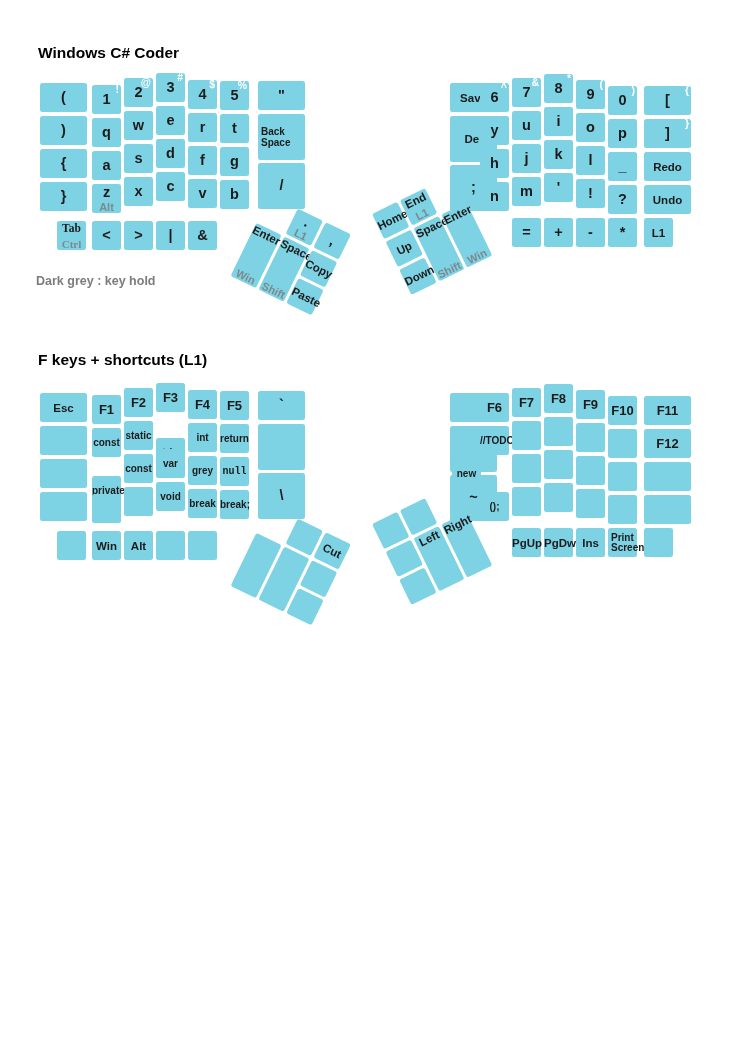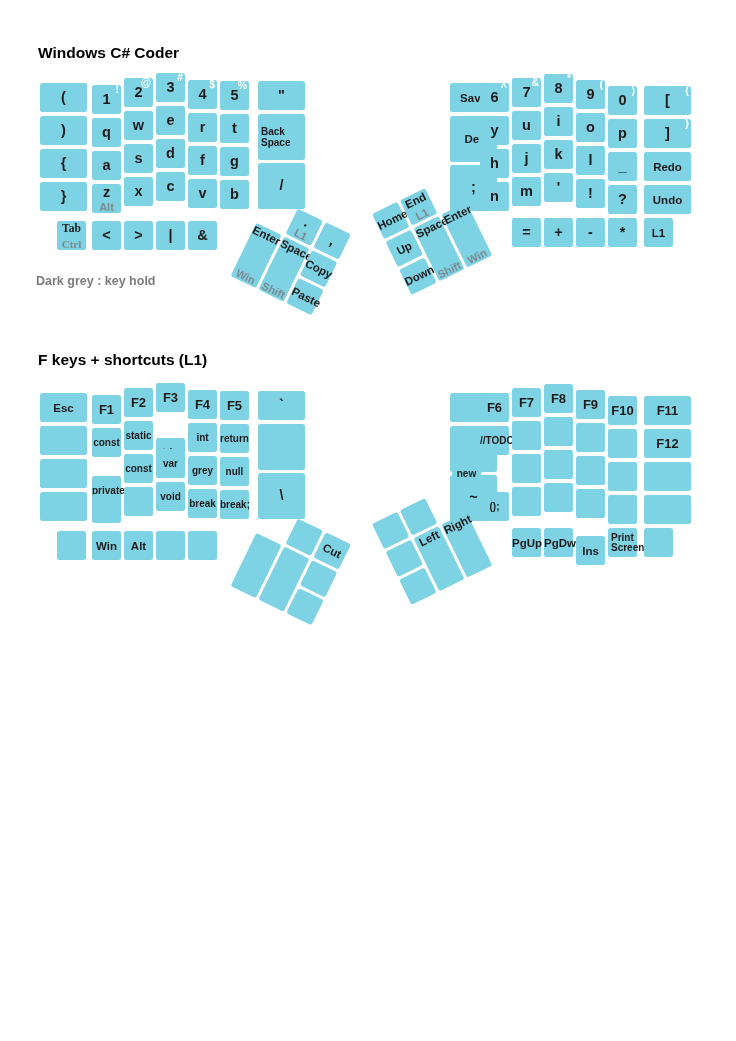--- a/index.html
+++ b/index.html
@@ -342,21 +342,21 @@
       <div class="key" style="left: 188px; top: 489px; width: 29px; height: 29px;">
         <span class="main cd">break</span>
       </div>
       <div class="key" style="left: 188px; top: 531px; width: 29px; height: 29px;"></div>
       <div class="key" style="left: 220px; top: 391px; width: 29px; height: 29px;">
         <span class="main fk">F5</span>
       </div>
       <div class="key" style="left: 220px; top: 424px; width: 29px; height: 29px;">
         <span class="main cd">return</span>
       </div>
-      <div class="key" style="left: 220px; top: 457px; width: 29px; height: 29px;">
+      <div class="key" style="left: 220px; top: 457px; width: 29px; height: 29px; font-family: Liberation Mono, monospace;">
         <span class="main cd">null</span>
       </div>
       <div class="key" style="left: 220px; top: 490px; width: 29px; height: 29px;">
         <span class="main cd">break;</span>
       </div>
       <div class="key" style="left: 258px; top: 391px; width: 47px; height: 29px;">
         <span class="main ch">`</span>
       </div>
       <div class="key" style="left: 258px; top: 424px; width: 47px; height: 46px;"></div>
       <div class="key" style="left: 258px; top: 473px; width: 47px; height: 46px;">
@@ -396,21 +396,21 @@
       <div class="key" style="left: 544px; top: 483px; width: 29px; height: 29px;"></div>
       <div class="key" style="left: 544px; top: 528px; width: 29px; height: 29px;">
         <span class="main wd">PgDw</span>
       </div>
       <div class="key" style="left: 576px; top: 390px; width: 29px; height: 29px;">
         <span class="main fk">F9</span>
       </div>
       <div class="key" style="left: 576px; top: 423px; width: 29px; height: 29px;"></div>
       <div class="key" style="left: 576px; top: 456px; width: 29px; height: 29px;"></div>
       <div class="key" style="left: 576px; top: 489px; width: 29px; height: 29px;"></div>
-      <div class="key" style="left: 576px; top: 528px; width: 29px; height: 29px; margin-top: 8px;">
+      <div class="key" style="left: 576px; top: 528px; width: 29px; height: 29px;">
         <span class="main wd">Ins</span>
       </div>
       <div class="key" style="left: 608px; top: 396px; width: 29px; height: 29px;">
         <span class="main fk">F10</span>
       </div>
       <div class="key" style="left: 608px; top: 429px; width: 29px; height: 29px;"></div>
       <div class="key" style="left: 608px; top: 462px; width: 29px; height: 29px;"></div>
       <div class="key" style="left: 608px; top: 495px; width: 29px; height: 29px;"></div>
       <div class="key" style="left: 608px; top: 528px; width: 29px; height: 29px;">
         <span class="main cd ml">Print Screen</span>

